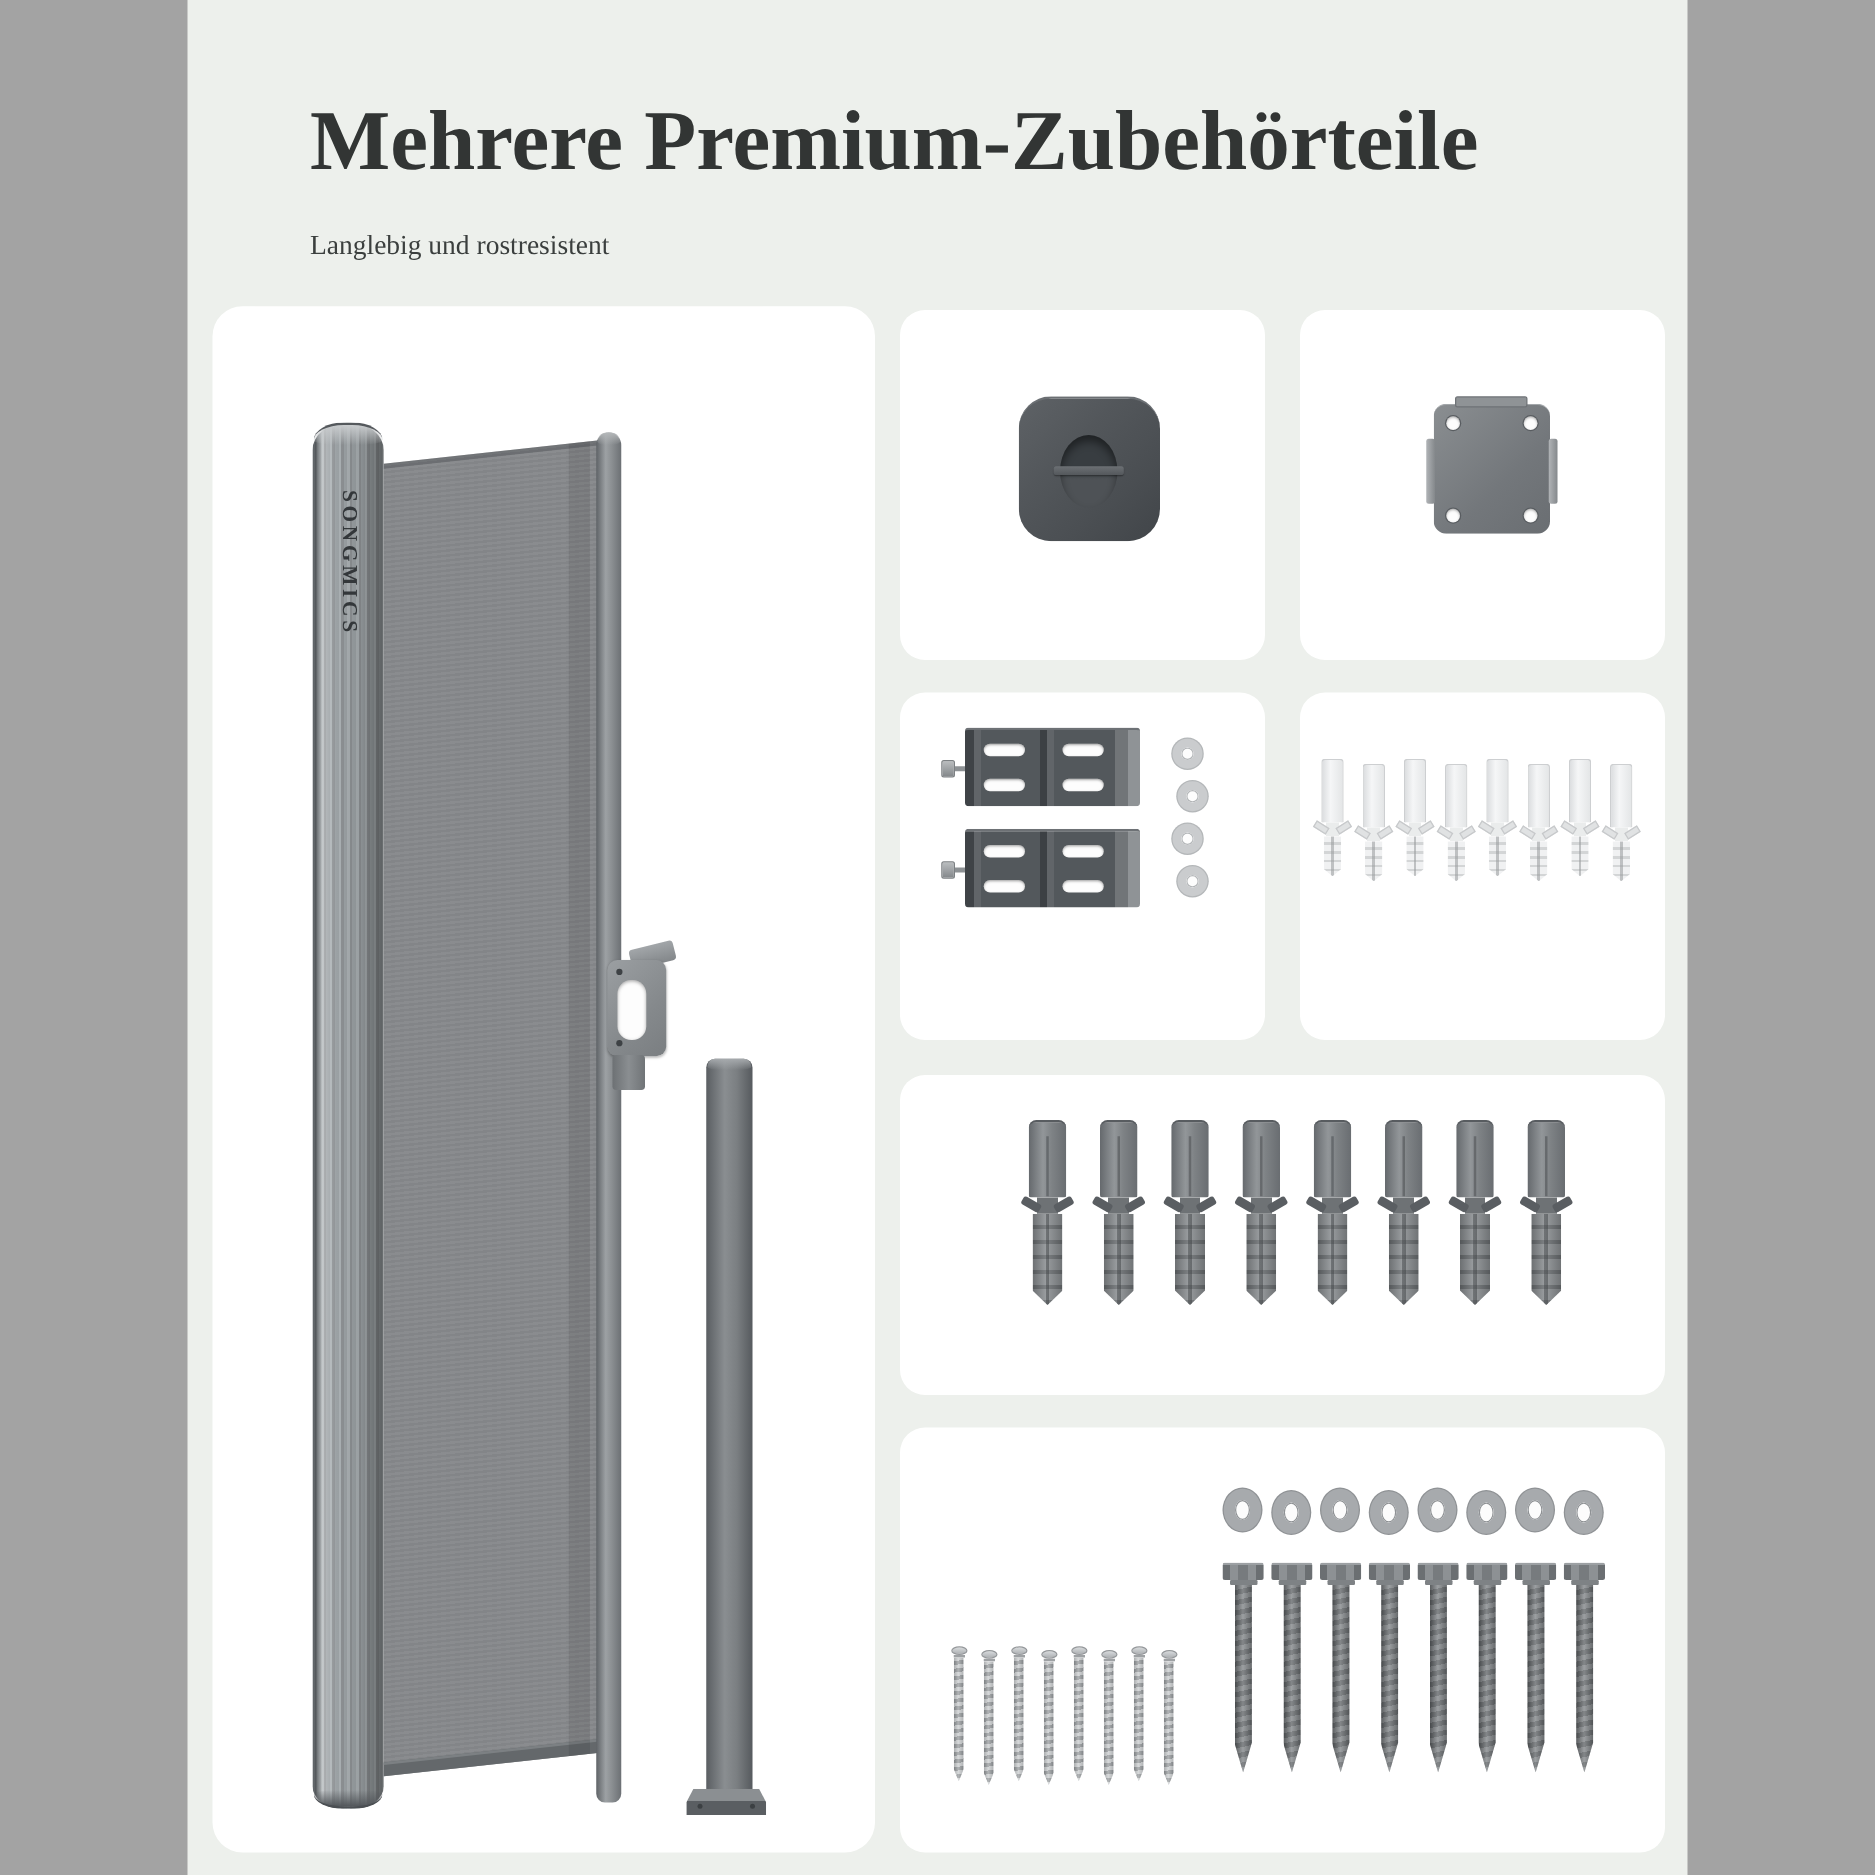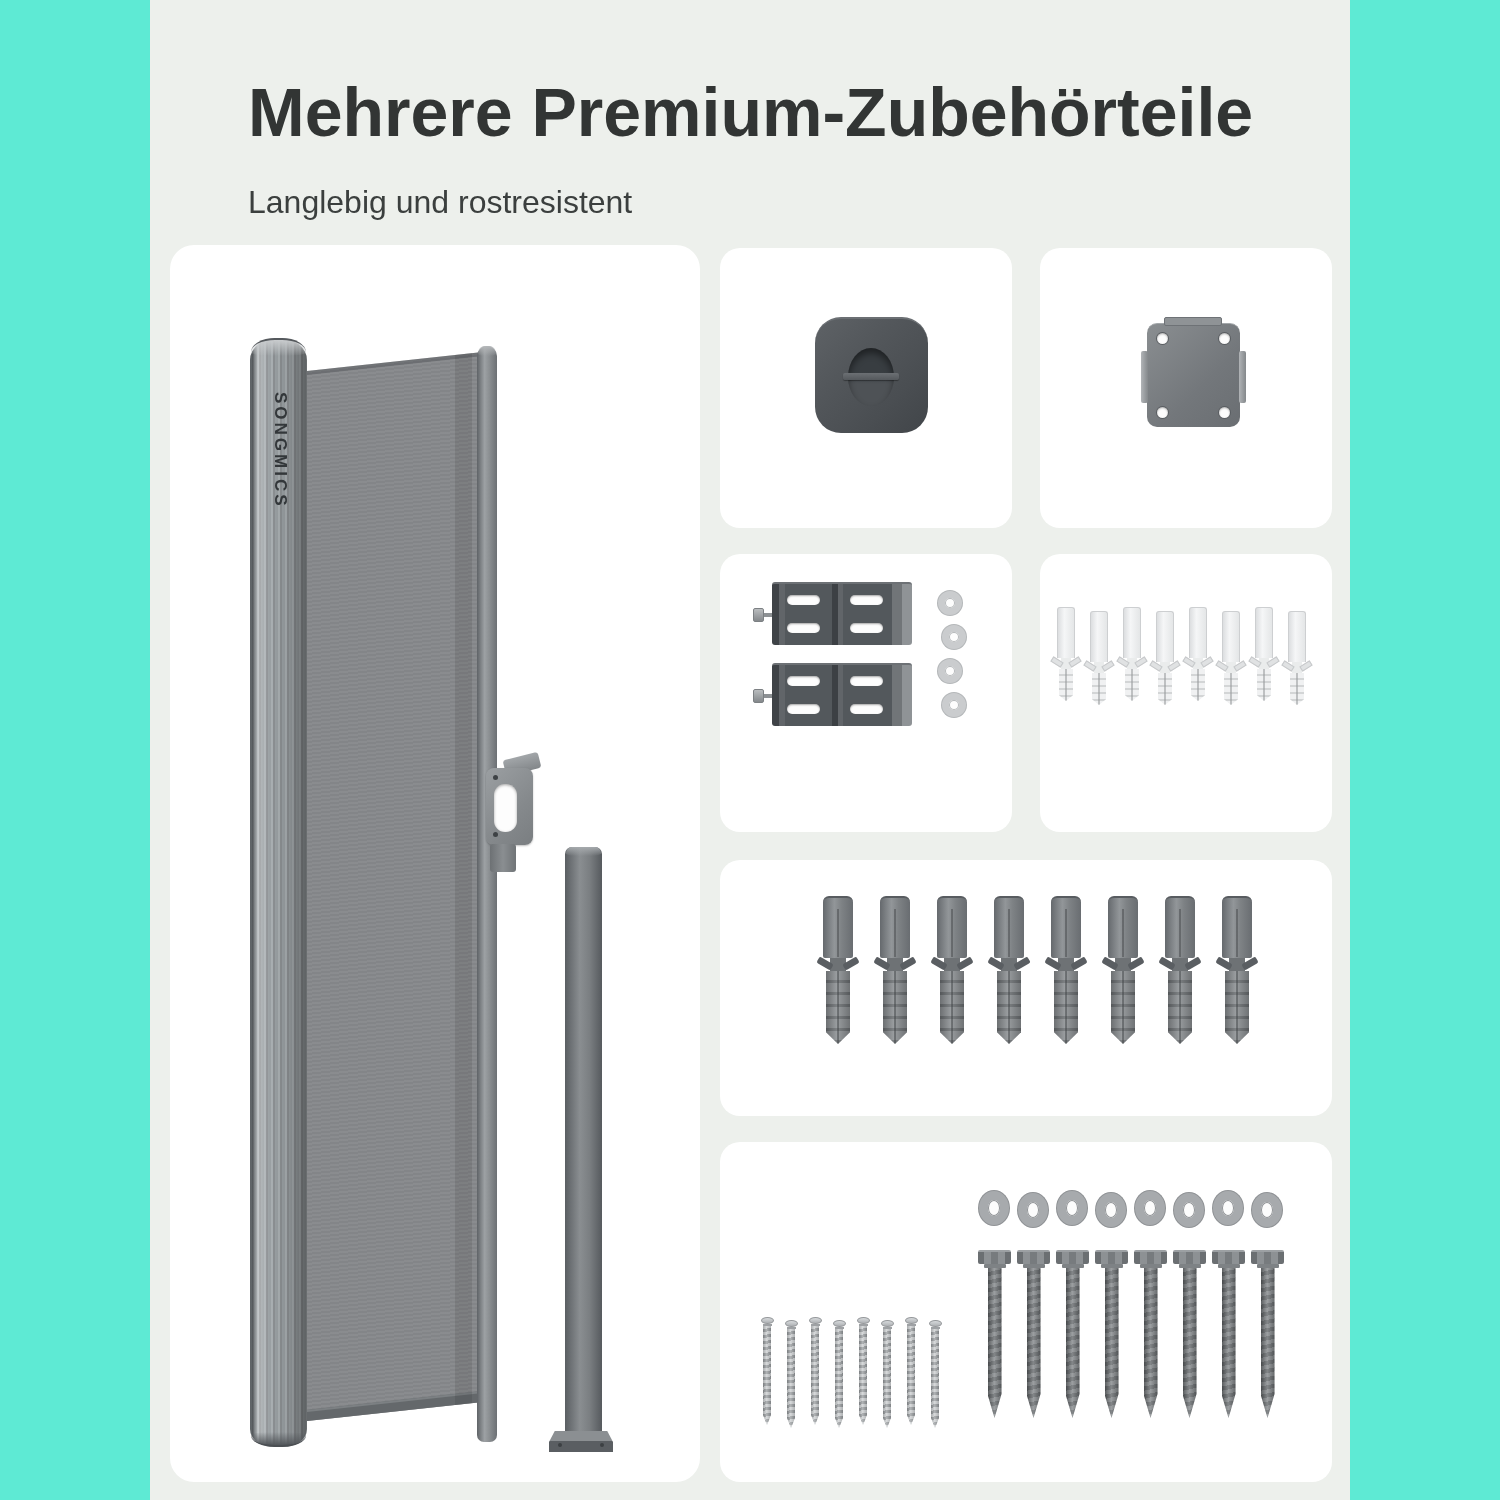--- a/index.html
+++ b/index.html
@@ -1,23 +1,23 @@
 <!DOCTYPE html>
 <html><head>
 <meta charset="utf-8">
 <style>
   html,body{margin:0;padding:0;background:#fff;}
-  .canvas{position:relative;width:1500px;height:1500px;background:#5eead4;overflow:hidden;
-          font-family:Liberation Sans, sans-serif;}
+  .canvas{position:relative;width:1500px;height:1500px;background:#a3a3a3;overflow:hidden;
+          font-family:Liberation Serif, serif;}
   .content{position:absolute;left:150px;top:0;width:1200px;height:1500px;background:#edf0ec;}
 
   
   .title{position:absolute;left:98px;top:78px;font-size:68px;line-height:1;font-weight:700;
          color:#323534;letter-spacing:0;}
-  .subtitle{position:absolute;left:98px;top:183px;font-size:32px;line-height:1.2;font-weight:400;
+  .subtitle{position:absolute;left:98px;top:183px;font-size:22px;line-height:1.2;font-weight:400;
             color:#3b3f3e;}
 
   
   .panel{position:absolute;background:#ffffff;border-radius:20px;}
   .p-awning {left:20px; top:245px; width:530px;height:1237px;border-radius:24px;}
   .p-cap    {left:570px;top:248px; width:292px;height:280px;}
   .p-plate  {left:890px;top:248px; width:292px;height:280px;}
   .p-bracket{left:570px;top:554px; width:292px;height:278px;}
   .p-plugs  {left:890px;top:554px; width:292px;height:278px;}
   .p-anchors{left:570px;top:860px; width:612px;height:256px;}

